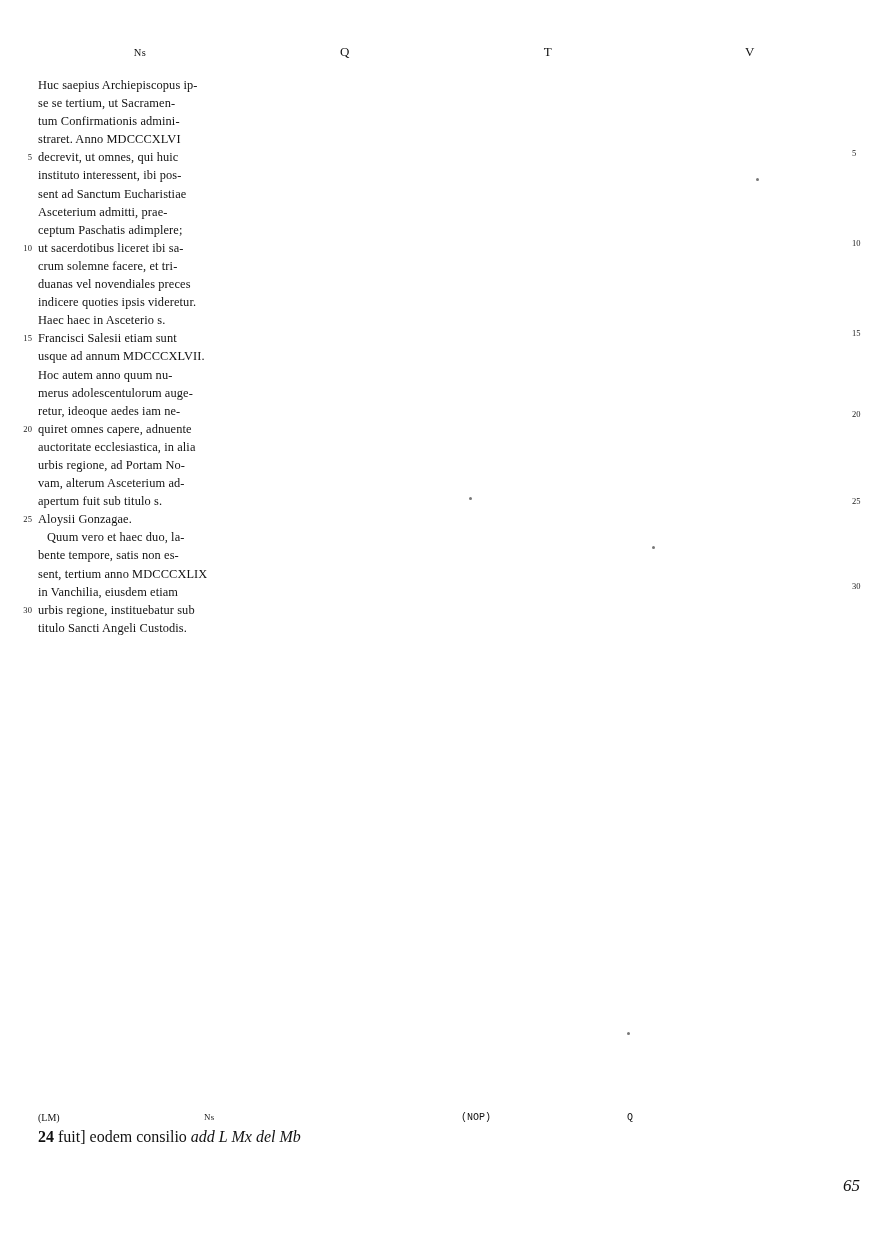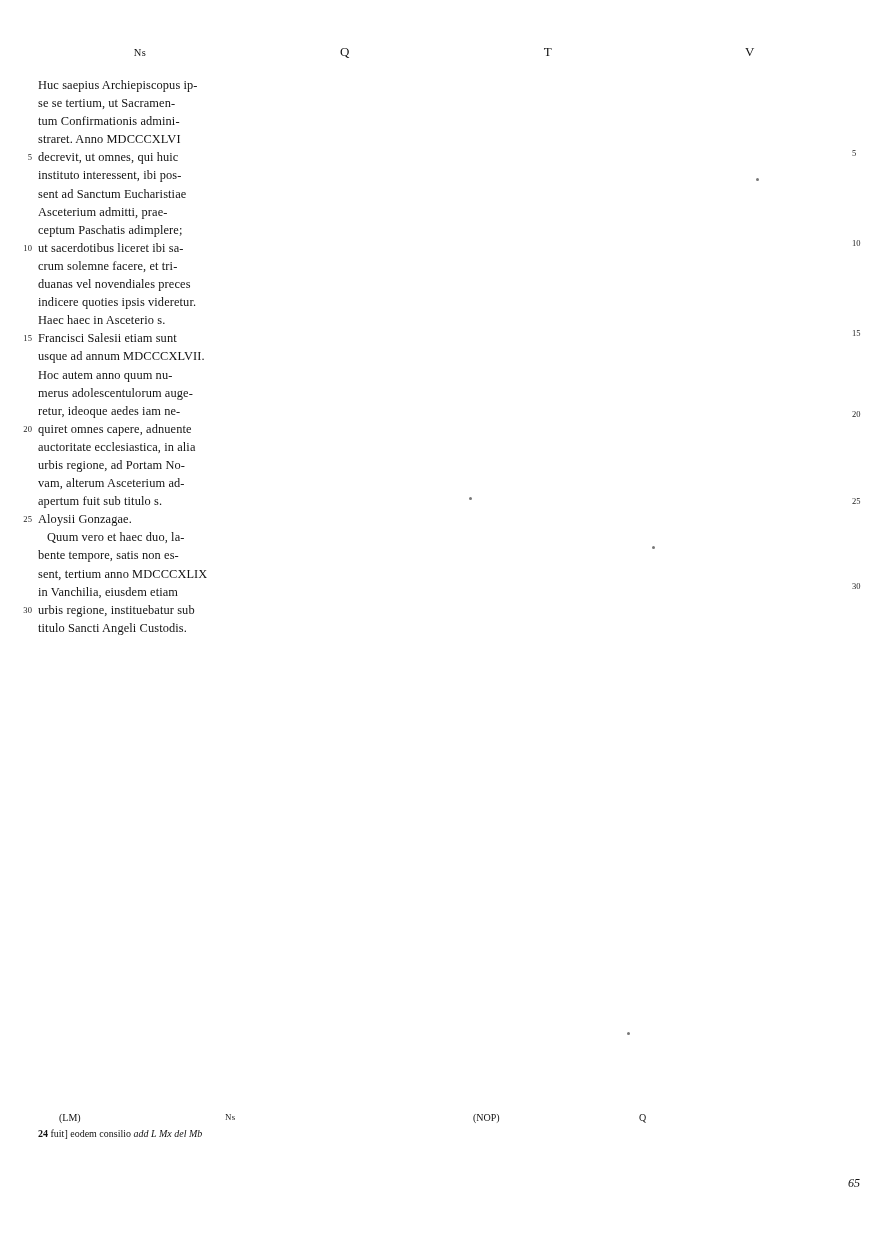--- a/index.html
+++ b/index.html
@@ -92,45 +92,44 @@
     left: 38px;
     top: 1112px;
     width: 820px;
     font-size: 10px;
   }
   .app-col {
     position: absolute;
     top: 0;
   }
   .app-col.c-left { left: 0; width: 410px; }
-  .app-col.c-right { left: 414px; width: 410px; }
+  .app-col.c-right { left: 423px; width: 410px; font-family: Liberation Mono, monospace; }
   .app-sig {
     position: relative;
     height: 16px;
     font-size: 10px;
-    margin-left: 21px;
   }
   .app-sig .sigil-l { position: absolute; left: 0; }
   .app-sig .sigil-r { position: absolute; left: 166px; }
   .app-line {
-    font-size: 10px;
+    font-size: 16px;
     white-space: nowrap;
   }
   .app-line b { font-weight: bold; }
   .app-line i { font-style: italic; }
   .smallcaps {
     font-size: 8.8px;
     letter-spacing: 0.3px;
   }
 
   .folio {
     position: absolute;
     right: 32px;
     top: 1176px;
-    font-size: 12px;
+    font-size: 17px;
     font-style: italic;
   }
 </style>
 </head>
 <body>
 
 <div class="col-headers">
   <div class="col-head h0"><span class="sc">Ns</span></div>
   <div class="col-head h1">Q</div>
   <div class="col-head h2">T</div>

